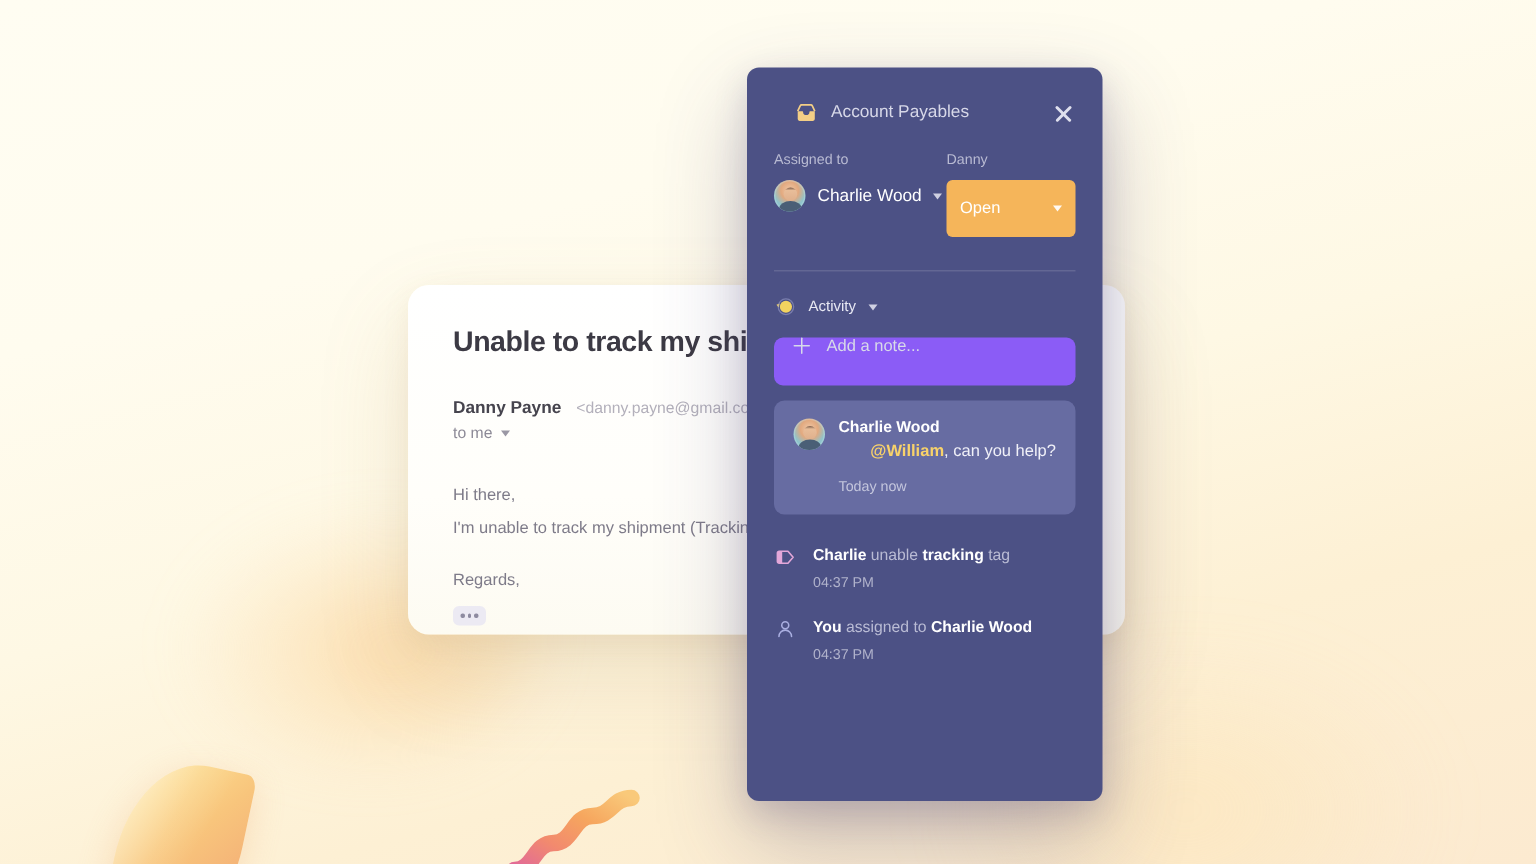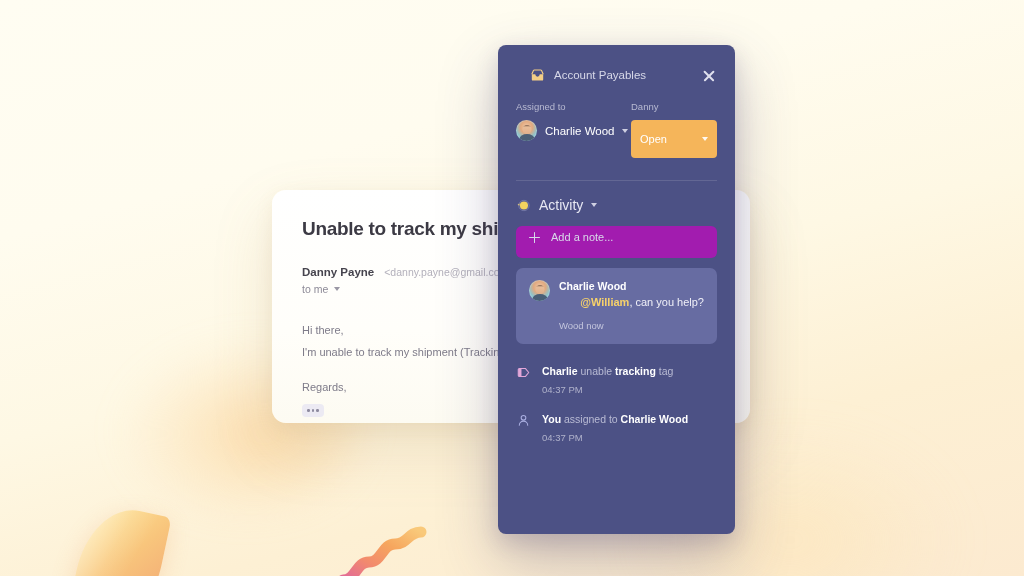--- a/index.html
+++ b/index.html
@@ -305,32 +305,32 @@
   }
 
   .activity-head {
     display: flex;
     align-items: center;
     gap: 8px;
     padding: 16px 18px 0 18px;
     cursor: pointer;
   }
   .activity-label {
-    font-size: 14px;
+    font-size: 10px;
     color: #e7e8f3;
   }
 
   .add-note {
     margin: 13px 18px 0 18px;
     height: 32px;
     border-radius: 6px;
-    background: #a21caf;
-    display: flex;
-    align-items: flex-end;
-    padding: 15px 13px;
+    background: #8b5cf6;
+    display: flex;
+    align-items: flex-start;
+    padding: 0 13px;
     gap: 11px;
     cursor: text;
   }
   .plus-icon {
     position: relative;
     width: 11px; height: 11px;
     flex: none;
   }
   .plus-icon::before, .plus-icon::after {
     content: "";
@@ -507,21 +507,21 @@
   <div class="note-card">
     <div class="note-top">
       <div class="avatar"></div>
       <div style="flex:1">
         <div class="note-author">Charlie Wood</div>
         <div class="note-text">
           <span class="mention">@William</span><span>, can you help?</span>
         </div>
       </div>
     </div>
-    <div class="note-time">Wood now</div>
+    <div class="note-time">Today now</div>
   </div>
 
   <div class="feed">
 
     <div class="feed-item">
       <svg class="feed-icon" viewBox="0 0 20 20">
         <path d="M3 6.2 A1.6 1.6 0 0 1 4.6 4.6 H12.4 L17 10 L12.4 15.4 H4.6 A1.6 1.6 0 0 1 3 13.8 Z" fill="none" stroke="#E3A7D9" stroke-width="1.4" stroke-linejoin="round"></path>
         <path d="M3.1 6.2 A1.5 1.5 0 0 1 4.6 4.7 H7.3 V15.3 H4.6 A1.5 1.5 0 0 1 3.1 13.8 Z" fill="#E3A7D9"></path>
       </svg>
       <div>

